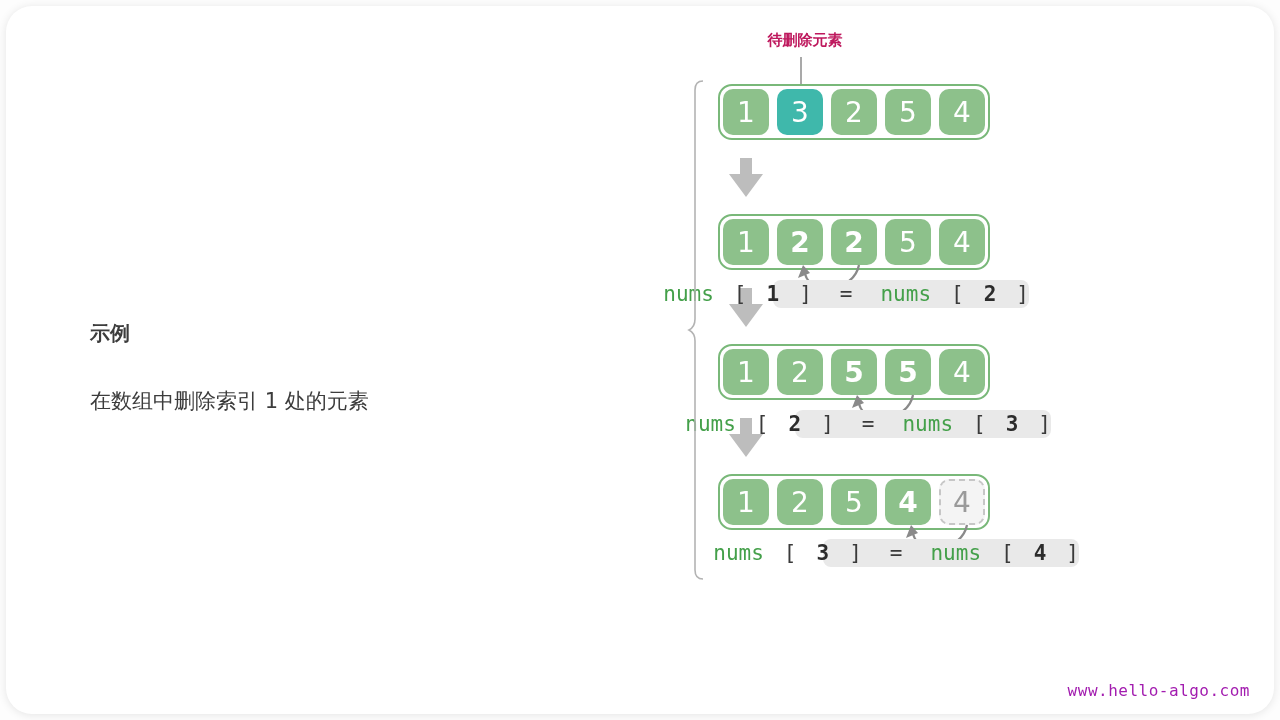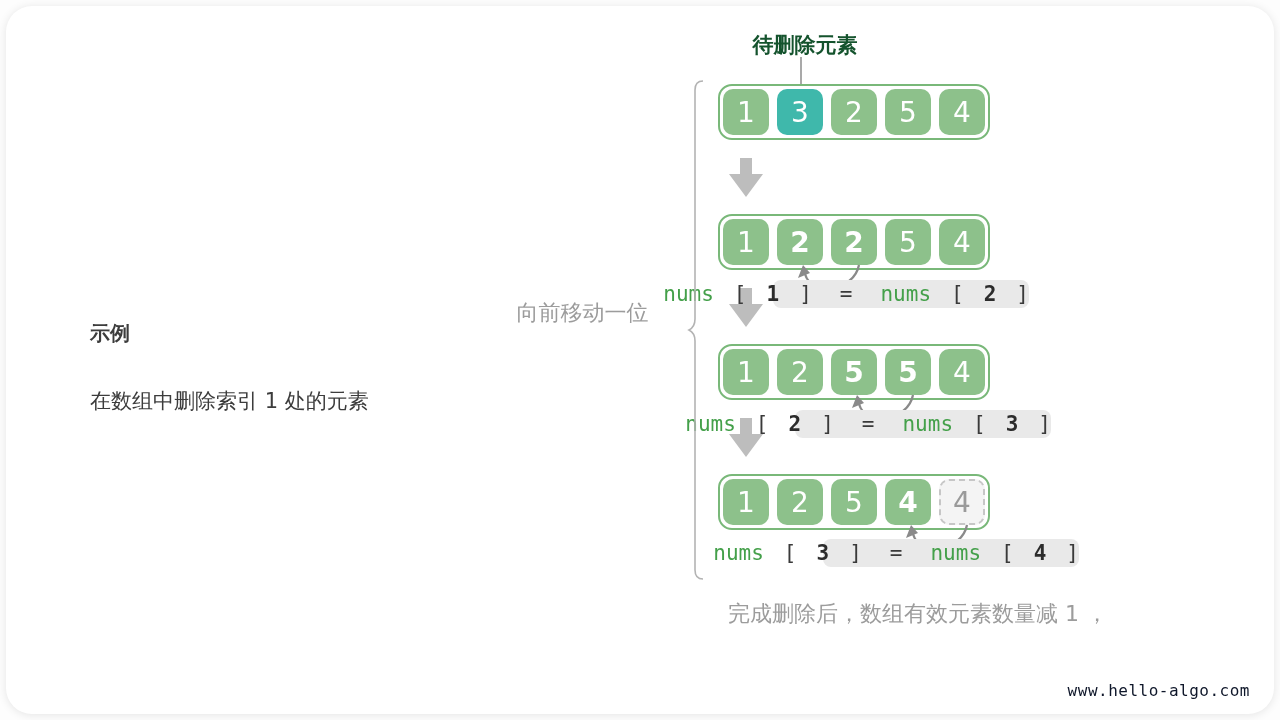--- a/index.html
+++ b/index.html
@@ -11,21 +11,21 @@
   .card{
     position:absolute;left:6px;top:6px;right:6px;bottom:6px;
     background:#ffffff;border-radius:26px;
     box-shadow:0 1px 10px rgba(0,0,0,0.10);
   }
   .abs{position:absolute;}
 
   
   .delete-target-label{
     left:700px;top:31px;width:210px;text-align:center;
-    font-size:21px;font-weight:bold;color:#14532d;
+    font-size:15px;font-weight:bold;color:#be185d;
   }
   .connector{
     left:800px;top:57px;width:2px;height:27px;background:#a9a9a9;
   }
 
   
   .array{
     left:718px;width:272px;height:56px;box-sizing:border-box;
     border:2px solid #79b879;border-radius:14px;
     display:flex;align-items:center;justify-content:center;gap:8px;
@@ -63,21 +63,21 @@
     left:728px;top:595px;font-size:22px;color:#9c9c9c;line-height:38px;
   }
 
   
   .example-title{left:90px;top:320px;font-size:20px;font-weight:bold;color:#3c3c3c;}
   .example-desc{left:90px;top:360px;font-size:21px;color:#3c3c3c;margin-top:27px;}
 
   .watermark{
     left:1000px;top:681px;width:250px;text-align:right;
     font-family:"DejaVu Sans Mono","Liberation Mono",monospace;
-    font-size:16px;color:#0f172a;letter-spacing:0.5px;
+    font-size:16px;color:#a21caf;letter-spacing:0.5px;
   }
 </style>
 </head>
 <body>
 
 <div class="card"></div>
 
 <div class="abs delete-target-label">待删除元素</div>
 <div class="abs connector"></div>
 
@@ -174,23 +174,21 @@
     <span>[</span>
     <span class="idx">4</span>
     <span>]</span>
 </div>
 
 <svg class="abs" style="left:687px;top:80px" width="22" height="500">
   <path d="M16,1 Q8,1 8,10 L8,239 Q8,247 2,250 Q8,253 8,261 L8,490 Q8,499 16,499" stroke="#b3b3b3" stroke-width="1.6" fill="none"></path>
 </svg>
 
 <div class="abs shift-note">
-  <div>向前移动一位</div>
 </div>
 
 <div class="abs example-title">示例</div>
 <div class="abs example-desc">在数组中删除索引 1 处的元素</div>
 
 <div class="abs footer-note">
-  <div>完成删除后，数组有效元素数量减 1 ，</div>
 </div>
 
 <div class="abs watermark">www.hello-algo.com</div>
 
 </body></html>

